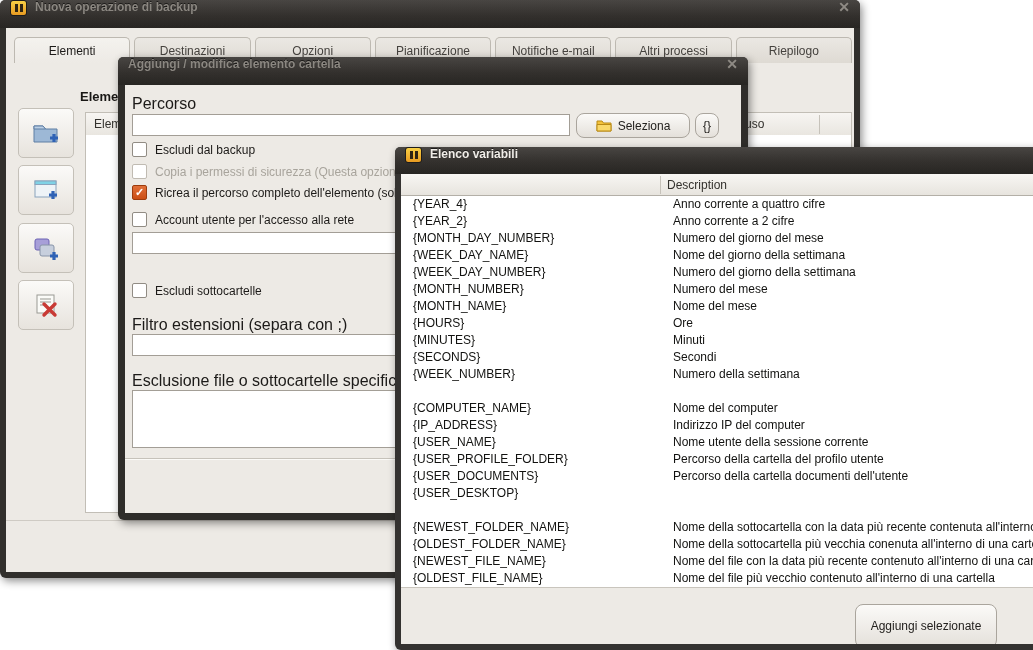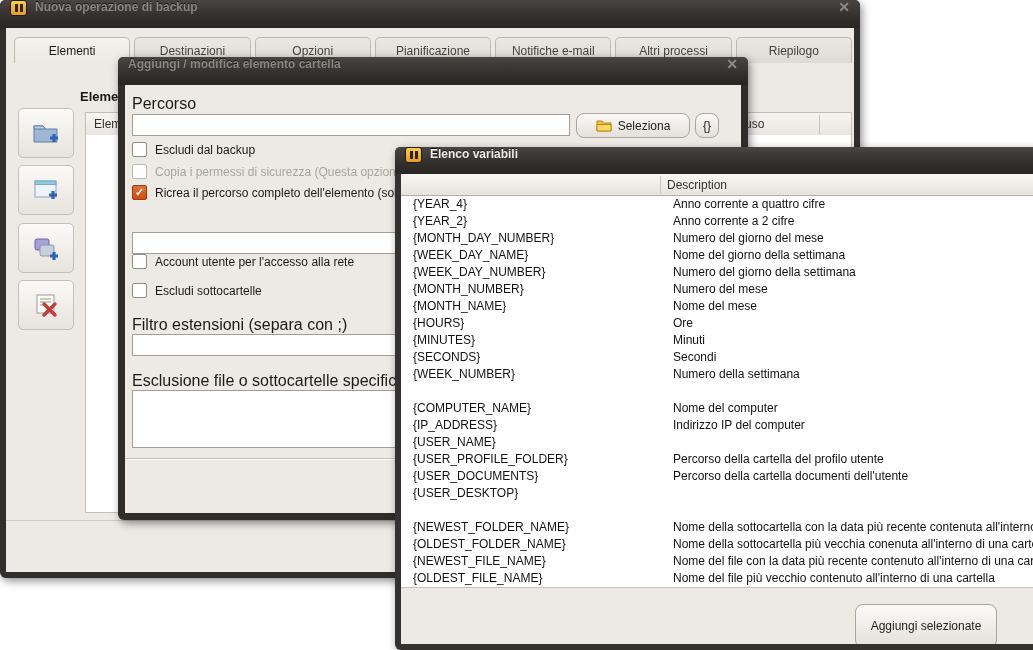--- a/index.html
+++ b/index.html
@@ -179,21 +179,21 @@
         <span class="cb-label">Escludi dal backup</span>
       </div>
       <div class="cb-row disabled" style="left:7px; top:79px;">
         <span class="cb"></span>
         <span class="cb-label">Copia i permessi di sicurezza (Questa opzione non è</span>
       </div>
       <div class="cb-row" style="left:7px; top:100px;">
         <span class="cb checked">✓</span>
         <span class="cb-label">Ricrea il percorso completo dell'elemento (solo copia</span>
       </div>
-      <div class="cb-row" style="left:7px; top:127px;margin-top:42px;">
+      <div class="cb-row" style="left:7px; top:127px;">
         <span class="cb"></span>
         <span class="cb-label">Account utente per l'accesso alla rete</span>
       </div>
       <input class="text-input" style="left: 7px; top: 147px; width: 438px;" value="">
 
       <div class="cb-row" style="left:7px; top:198px;">
         <span class="cb"></span>
         <span class="cb-label">Escludi sottocartelle</span>
       </div>
 
@@ -273,20 +273,21 @@
           <div class="var-row">
             <div class="var-name">{COMPUTER_NAME}</div>
             <div class="var-desc">Nome del computer</div>
           </div>
           <div class="var-row">
             <div class="var-name">{IP_ADDRESS}</div>
             <div class="var-desc">Indirizzo IP del computer</div>
           </div>
           <div class="var-row">
             <div class="var-name">{USER_NAME}</div>
+            <div class="var-desc">Nome utente della sessione corrente</div>
           </div>
           <div class="var-row">
             <div class="var-name">{USER_PROFILE_FOLDER}</div>
             <div class="var-desc">Percorso della cartella del profilo utente</div>
           </div>
           <div class="var-row">
             <div class="var-name">{USER_DOCUMENTS}</div>
             <div class="var-desc">Percorso della cartella documenti dell'utente</div>
           </div>
           <div class="var-row">

